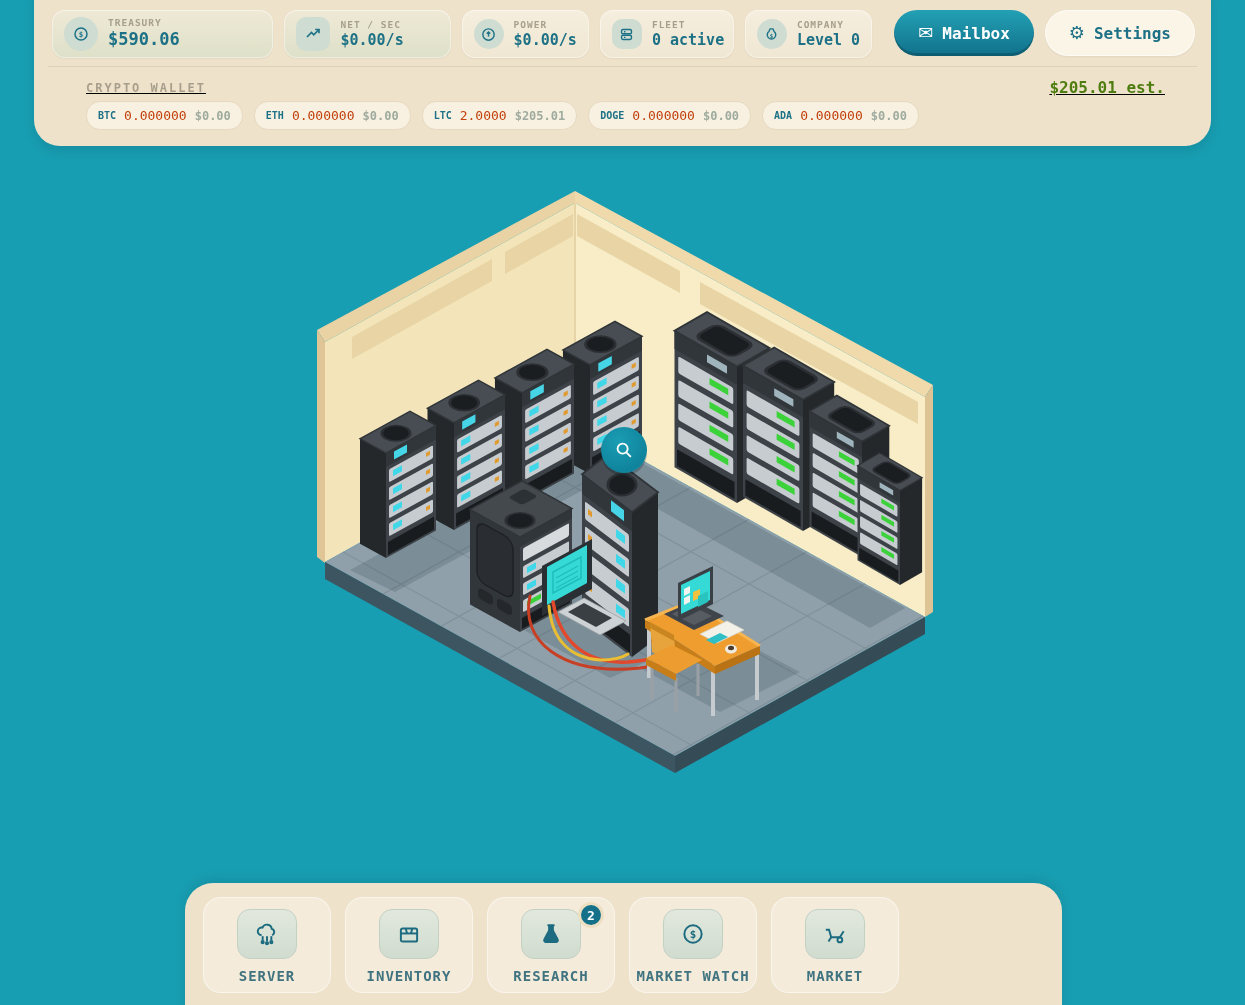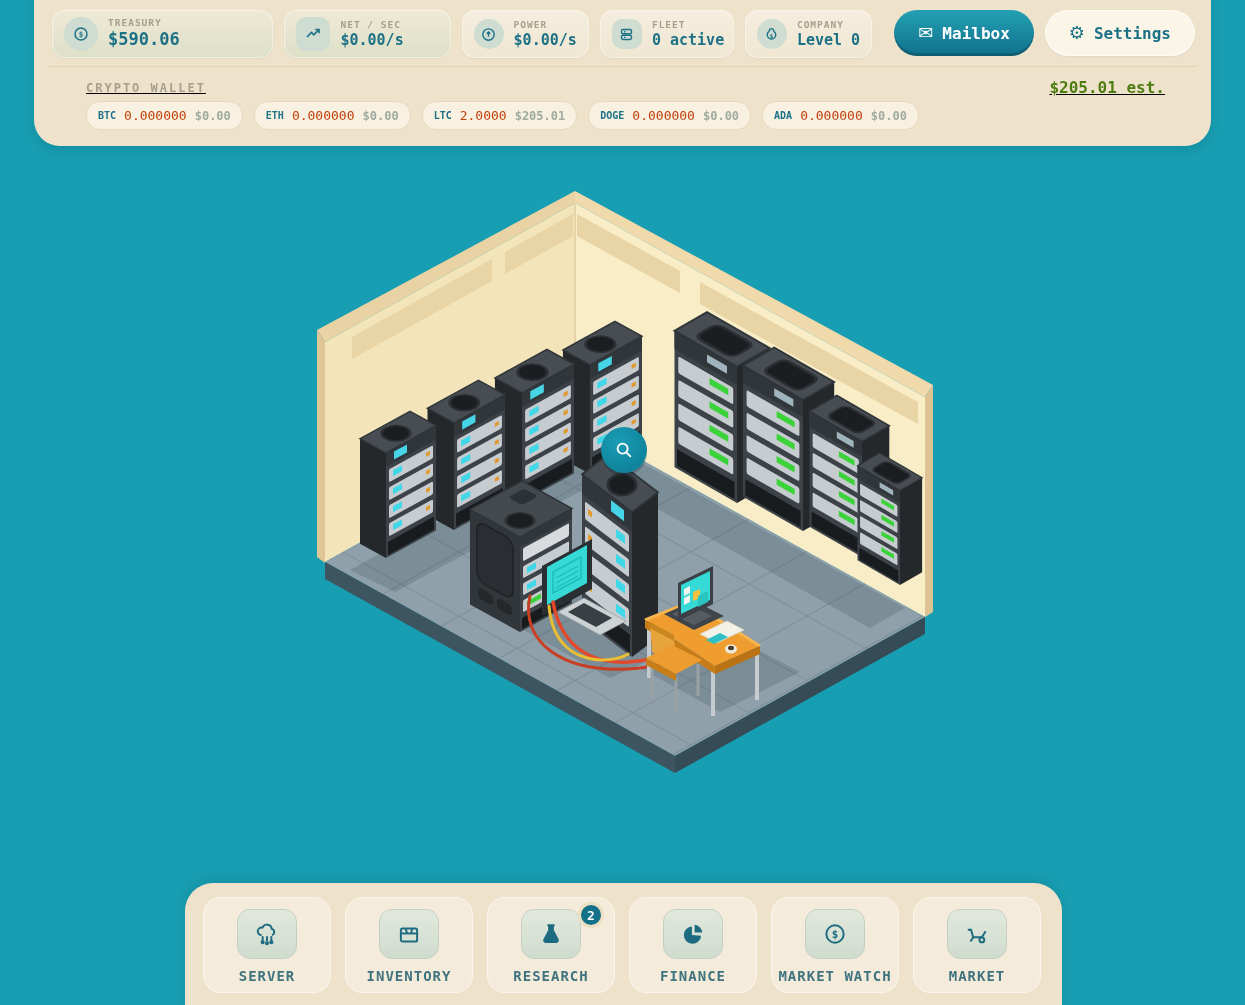--- a/index.html
+++ b/index.html
@@ -429,29 +429,20 @@
         <span class="nav-tile">
           <svg class="ic" width="26" height="26" viewBox="0 0 24 24" fill="currentColor">
             <path d="M10,4.5 h4 v4 l4.4,8.3 a2,2 0 0,1 -1.8,2.9 h-9.2 a2,2 0 0,1 -1.8,-2.9 L10,8.5 z" stroke="currentColor" stroke-width="1.2"></path>
             <rect x="8.5" y="3" width="7" height="2" rx="1" stroke="none"></rect>
           </svg>
         </span>
         <span class="nav-label">RESEARCH</span>
         <span class="badge">2</span>
       </button>
 
-      <button class="nav-btn">
-        <span class="nav-tile">
-          <svg class="ic" width="26" height="26" viewBox="0 0 24 24" fill="currentColor">
-            <path d="M11,5 a8,8 0 1,0 8.5,8.5 L11,13 z"></path>
-            <path d="M13.5,3.5 a8,8 0 0,1 7,7 l-7,0 z"></path>
-          </svg>
-        </span>
-        <span class="nav-label">FINANCE</span>
-      </button>
 
       <button class="nav-btn">
         <span class="nav-tile">
           <svg class="ic" width="26" height="26" viewBox="0 0 24 24" fill="none" stroke="currentColor" stroke-width="1.8">
             <circle cx="12" cy="12" r="8"></circle>
             <text x="12" y="16" text-anchor="middle" font-size="10" fill="currentColor" stroke="none">$</text>
           </svg>
         </span>
         <span class="nav-label">MARKET WATCH</span>
       </button>

